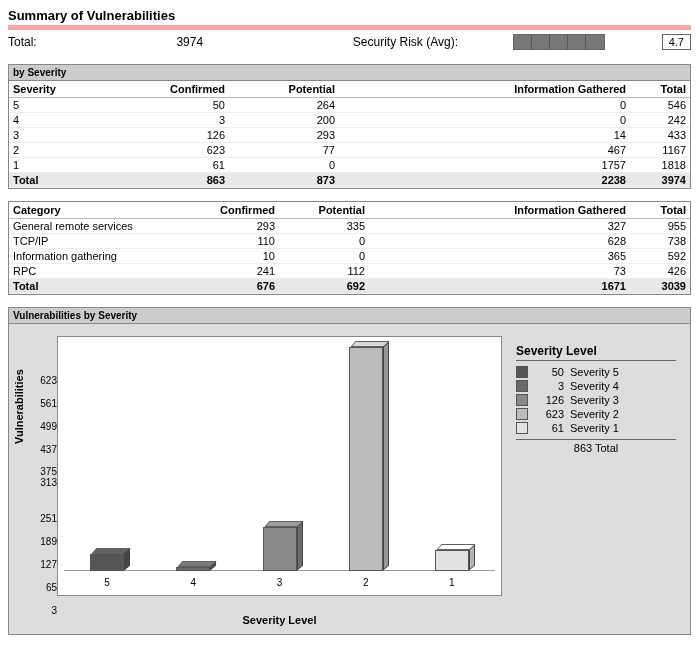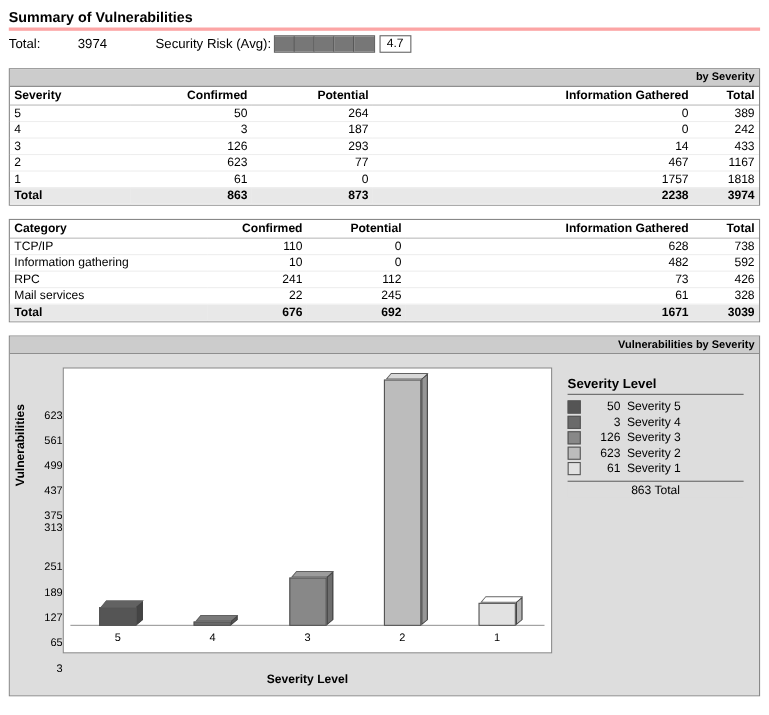--- a/index.html
+++ b/index.html
@@ -9,29 +9,30 @@
     font-family: Arial, Helvetica, sans-serif;
     font-size: 11px;
     color: #000;
     background: #fff;
     width: 699px;
   }
   .title {
     font-weight: bold;
     font-size: 13px;
     padding-bottom: 2px;
-    border-bottom: 3px solid #fca5a5;
+    border-bottom: 5px solid #fca5a5;
     margin-bottom: 4px;
   }
   .summary-row {
     display: flex;
     align-items: center;
     gap: 2px;
     margin-bottom: 14px;
     font-size: 12px;
+    justify-content: space-between;
   }
   .summary-row .sp { width: 30px; }
   .risk-bar {
     display: inline-flex;
     border: 1px solid #666;
   }
   .risk-bar .seg {
     width: 18px;
     height: 14px;
     background: #777;
@@ -49,21 +50,20 @@
   .section {
     border: 1px solid #888;
     margin-bottom: 12px;
   }
   .section-header {
     background: #ccc;
     border-bottom: 1px solid #888;
     font-weight: bold;
     font-size: 10px;
     padding: 2px 4px;
-    text-align: right;
   }
   table {
     width: 100%;
     border-collapse: collapse;
     font-size: 11px;
   }
   th {
     text-align: left;
     font-weight: bold;
     padding: 2px 4px;
@@ -237,26 +237,26 @@
         <th class="r">Information Gathered</th>
         <th class="r" style="width:60px">Total</th>
       </tr>
     </thead>
     <tbody id="sev-body">
         <tr>
           <td>5</td>
           <td class="r">50</td>
           <td class="r">264</td>
           <td class="r">0</td>
-          <td class="r">389</td>
+          <td class="r">546</td>
         </tr>
         <tr>
           <td>4</td>
           <td class="r">3</td>
-          <td class="r">187</td>
+          <td class="r">200</td>
           <td class="r">0</td>
           <td class="r">242</td>
         </tr>
         <tr>
           <td>3</td>
           <td class="r">126</td>
           <td class="r">293</td>
           <td class="r">14</td>
           <td class="r">433</td>
         </tr>
@@ -291,46 +291,46 @@
       <tr>
         <th style="width:180px">Category</th>
         <th class="r" style="width:90px">Confirmed</th>
         <th class="r" style="width:90px">Potential</th>
         <th class="r">Information Gathered</th>
         <th class="r" style="width:60px">Total</th>
       </tr>
     </thead>
     <tbody id="cat-body">
         <tr>
+          <td>General remote services</td>
+          <td class="r">293</td>
+          <td class="r">335</td>
+          <td class="r">327</td>
+          <td class="r">955</td>
+        </tr>
+        <tr>
           <td>TCP/IP</td>
           <td class="r">110</td>
           <td class="r">0</td>
           <td class="r">628</td>
           <td class="r">738</td>
         </tr>
         <tr>
           <td>Information gathering</td>
           <td class="r">10</td>
           <td class="r">0</td>
-          <td class="r">482</td>
+          <td class="r">365</td>
           <td class="r">592</td>
         </tr>
         <tr>
           <td>RPC</td>
           <td class="r">241</td>
           <td class="r">112</td>
           <td class="r">73</td>
           <td class="r">426</td>
-        </tr>
-        <tr>
-          <td>Mail services</td>
-          <td class="r">22</td>
-          <td class="r">245</td>
-          <td class="r">61</td>
-          <td class="r">328</td>
         </tr>
         <tr class="total-row">
           <td>Total</td>
           <td class="r">676</td>
           <td class="r">692</td>
           <td class="r">1671</td>
           <td class="r">3039</td>
         </tr>
       </tbody>
   </table>

